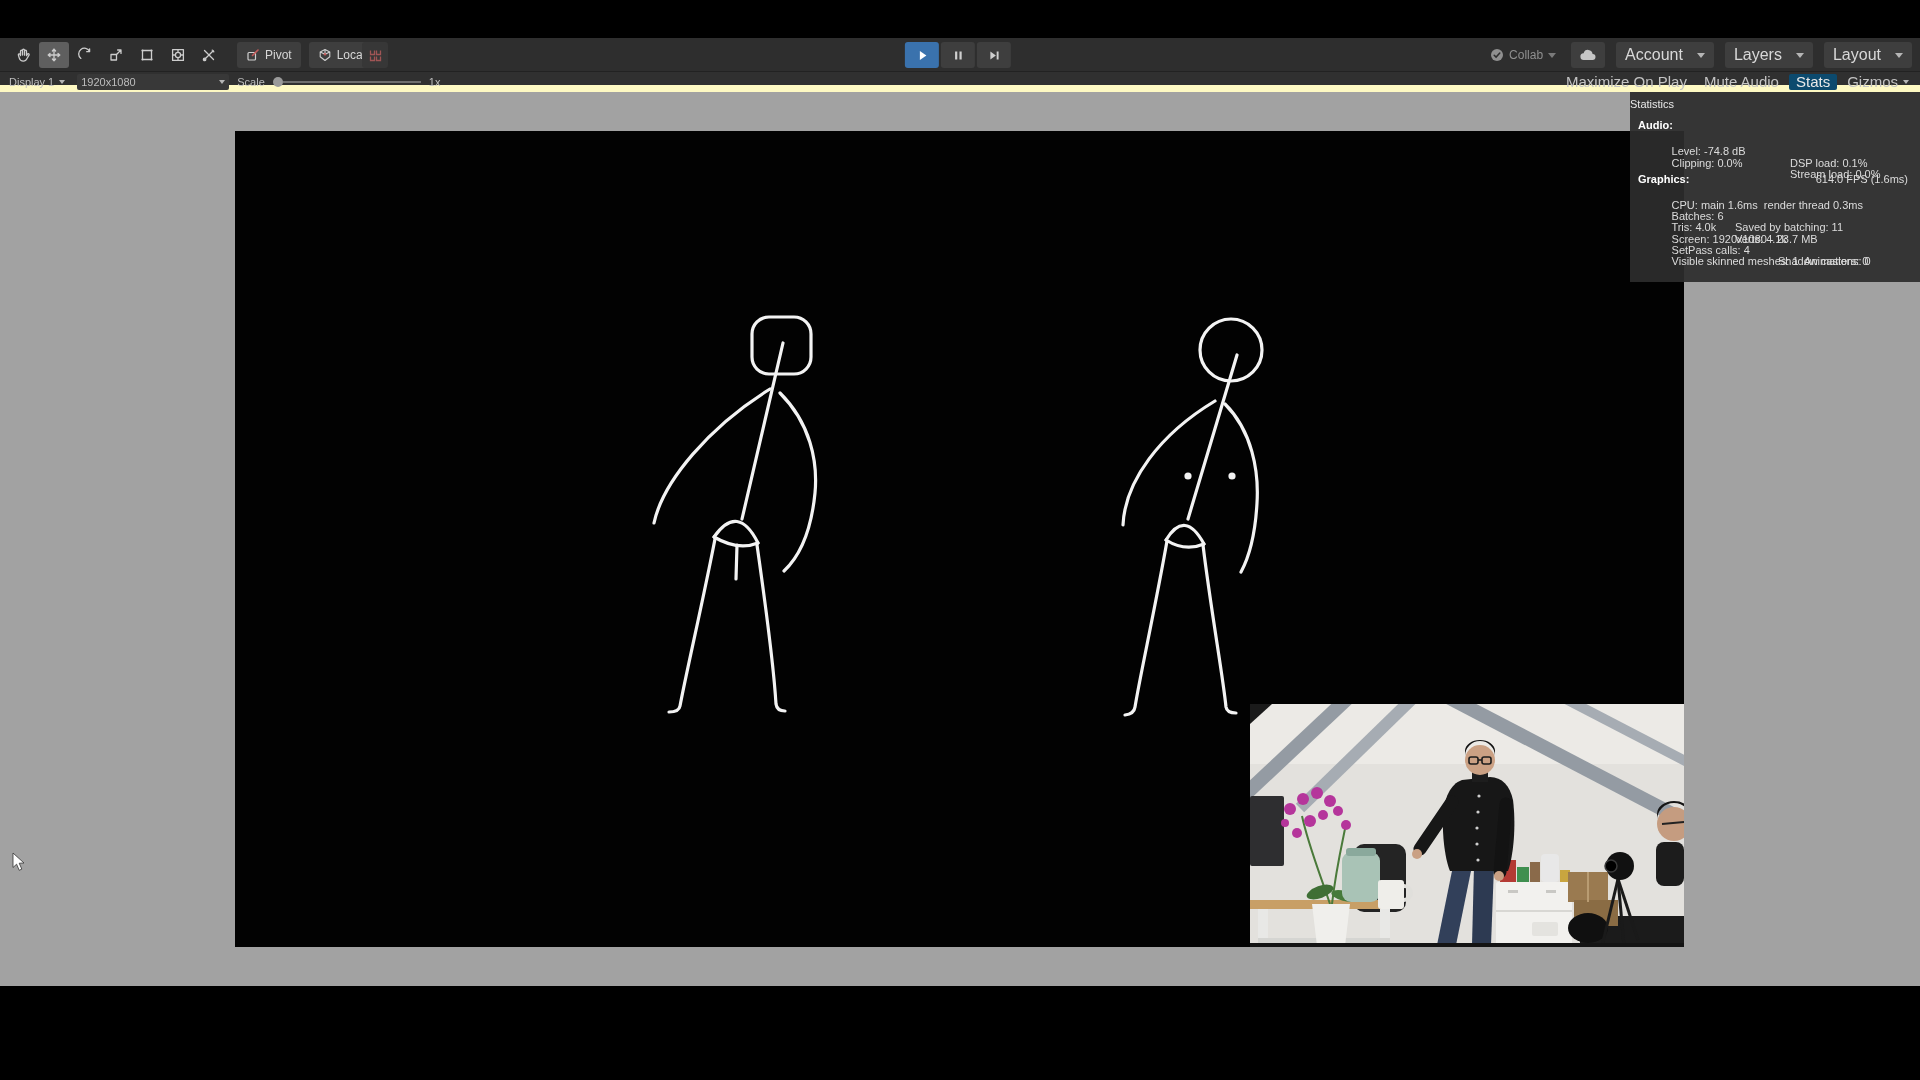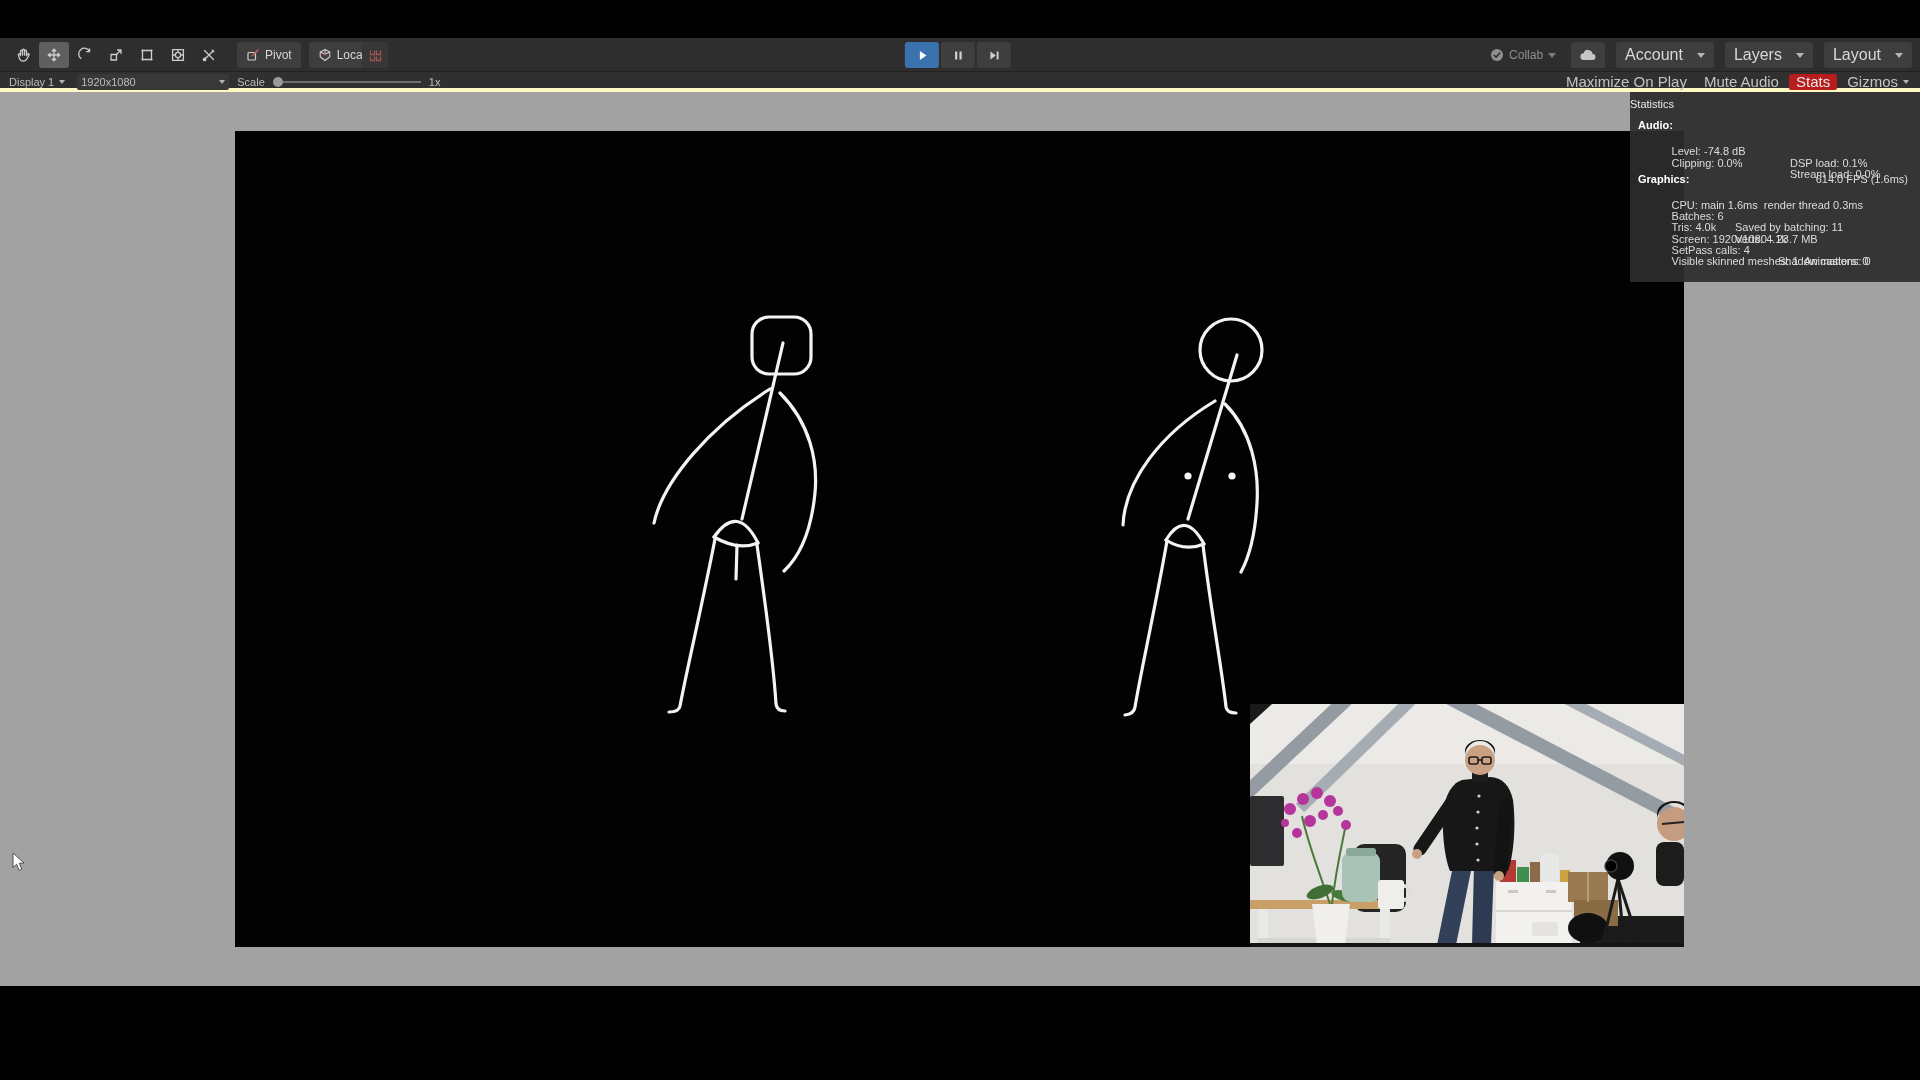--- a/index.html
+++ b/index.html
@@ -40,33 +40,33 @@
 
   
   .tab-bar { position:relative; height:24px; background:#232323; display:flex; align-items:flex-end; }
   .tab { height:22px; margin-left:2px; padding:0 14px 0 8px; background:#333;
          border-radius:4px 4px 0 0; display:flex; align-items:center; gap:6px;
          font-size:12px; color:#cfcfcf; }
   .tab-menu { position:absolute; right:7px; top:6px; width:3px; height:3px; background:#8a8a8a;
               border-radius:50%; box-shadow:0 5px 0 #8a8a8a, 0 10px 0 #8a8a8a; }
 
   
-  .game-toolbar { position:relative; height:20px; background:#303030; border-bottom:4px solid #fef9c3;
+  .game-toolbar { position:relative; height:20px; background:#303030; border-bottom:7px solid #fef9c3;
                   font-size:11px; color:#bdbdbd; }
   .gt-left { position:absolute; left:5px; top:0; height:19px; display:flex; align-items:center; gap:8px; }
   .gt-dd { display:flex; align-items:center; gap:5px; padding:0 4px; height:16px; }
   .gt-dd.wide { width:152px; justify-content:space-between; background:#383838; border-radius:2px; }
   .slider { position:relative; width:148px; height:14px; }
   .slider .track { position:absolute; left:10px; right:0; top:6px; height:2px; background:#6f6f6f; }
   .slider .thumb { position:absolute; left:0; top:2px; width:10px; height:10px; border-radius:50%; background:#9a9a9a; }
   .gt-right { position:absolute; right:4px; top:0; height:19px; display:flex; align-items:center; gap:3px; }
   .gt-btn { padding:1px 7px; height:16px; display:flex; align-items:center; gap:5px; border-radius:2px;
             color:#c3c3c3; background:transparent; border:none; font-size:15px;
             font-family:"Liberation Sans",sans-serif; }
-  .gt-btn.active { background:#b91c1c; color:#e9e9e9; }
+  .gt-btn.active { background:#0c4a6e; color:#e9e9e9; }
 
   
   .viewport { position:relative; height:894px; background:#a2a2a2; }
   .render { position:absolute; left:235px; top:39px; width:1449px; height:816px; background:#020202; }
   .figures { position:absolute; left:0; top:0; }
   .figures path, .figures rect, .figures circle.h { stroke:#f3f3f3; stroke-width:3.2; fill:none;
             stroke-linecap:round; stroke-linejoin:round; }
   .figures circle.dot { fill:#f3f3f3; stroke:none; }
   .webcam { position:absolute; right:0; bottom:0; width:434px; height:243px; overflow:hidden; }
 

